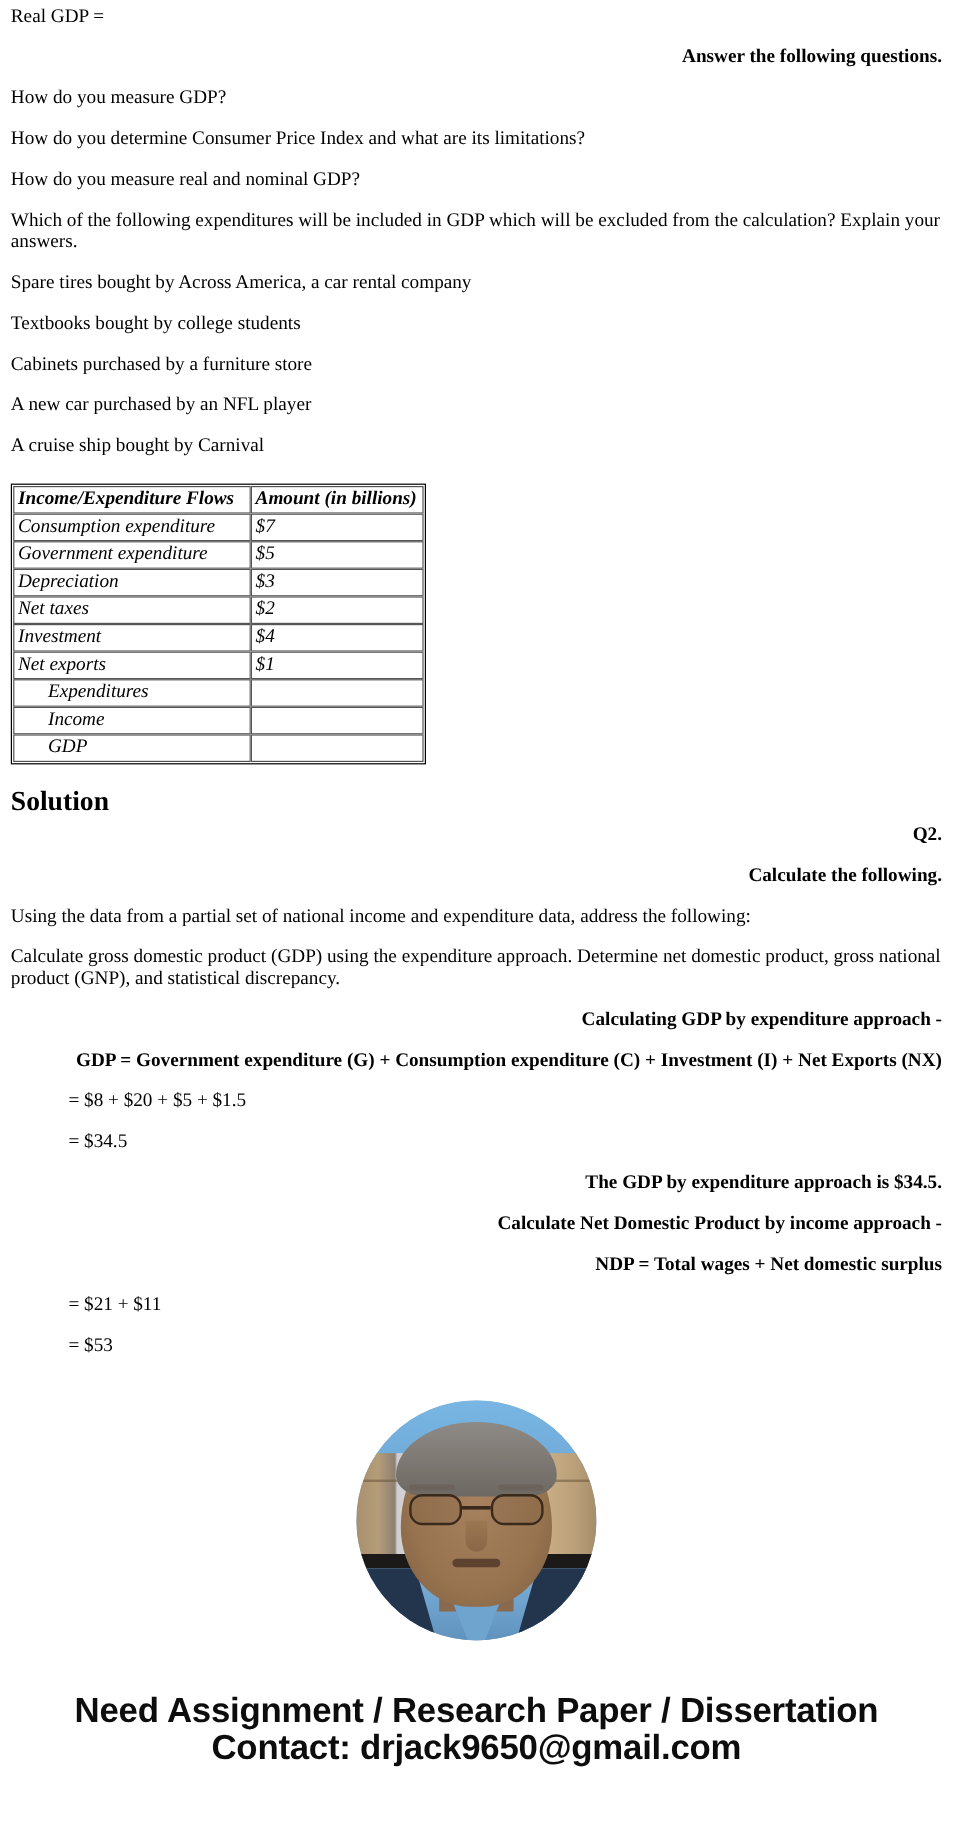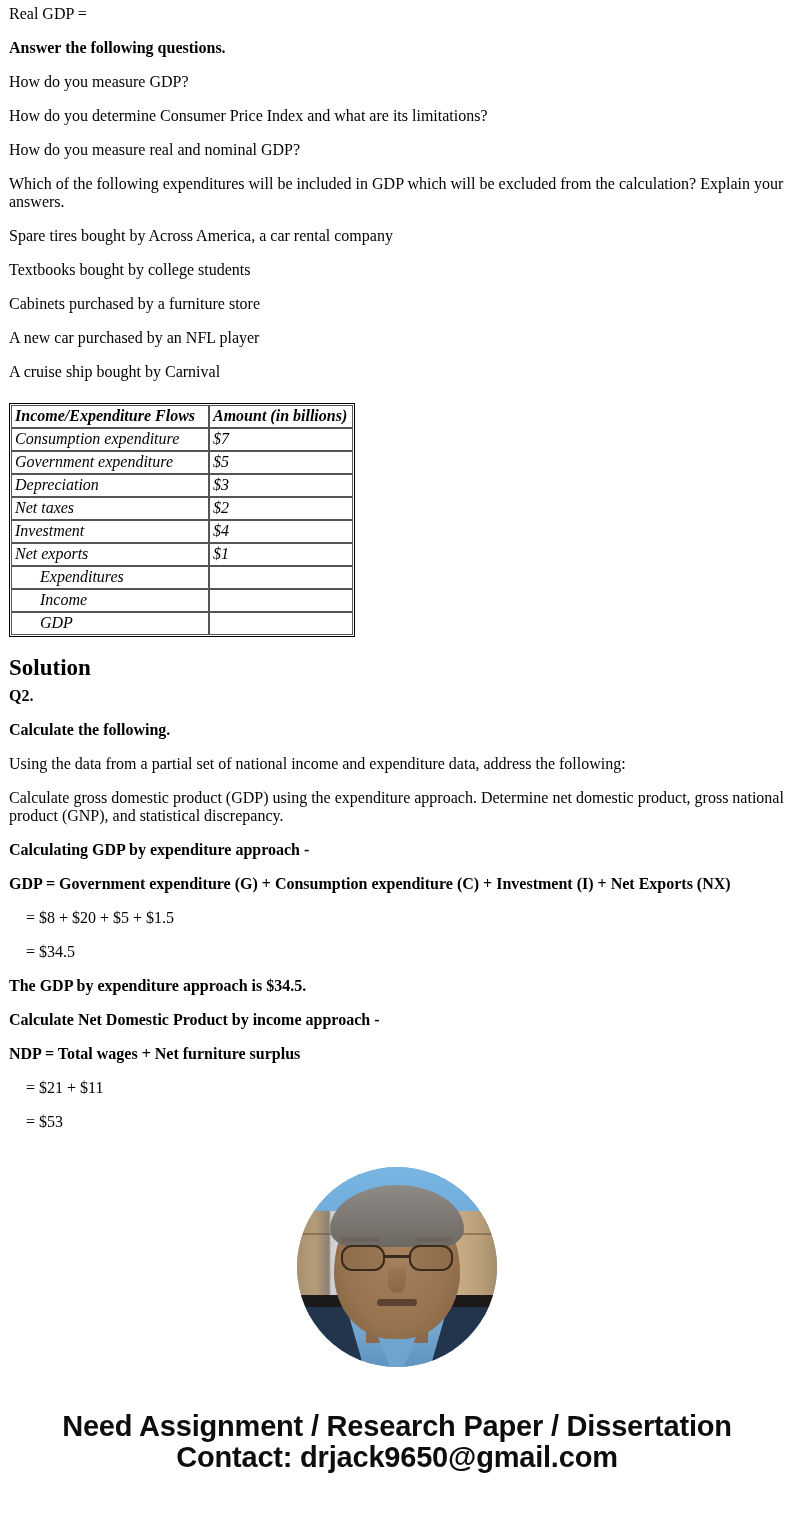--- a/index.html
+++ b/index.html
@@ -27,23 +27,24 @@
   
   p.para {
     font-size: 16px;
     line-height: 18px;
     margin: 0 0 16px 0;
     padding: 0;
     font-weight: normal;
   }
   p.para.bold {
     font-weight: bold;
+    text-align: right;
   }
   p.para.indent {
-    margin-left: 17px;
+    margin-left: 48px;
   }
   h3.heading {
     font-size: 23px;
     line-height: 22px;
     font-weight: bold;
     margin: 20px 0 8px 0;
     padding: 0;
   }
 
   
@@ -329,21 +330,21 @@
   <p class="para">Using the data from a partial set of national income and expenditure data, address the following:</p>
   <p class="para">Calculate gross domestic product (GDP) using the expenditure approach. Determine net domestic product, gross national product (GNP), and statistical discrepancy.</p>
 
   <p class="para bold">Calculating GDP by expenditure approach -</p>
   <p class="para bold">GDP = Government expenditure (G) + Consumption expenditure (C) + Investment (I) + Net Exports (NX)</p>
   <p class="para indent">= $8 + $20 + $5 + $1.5</p>
   <p class="para indent">= $34.5</p>
   <p class="para bold">The GDP by expenditure approach is $34.5.</p>
 
   <p class="para bold">Calculate Net Domestic Product by income approach -</p>
-  <p class="para bold">NDP = Total wages + Net furniture surplus</p>
+  <p class="para bold">NDP = Total wages + Net domestic surplus</p>
   <p class="para indent">= $21 + $11</p>
   <p class="para indent">= $53</p>
 
   <div class="avatar-wrap">
     <div class="avatar">
       <div class="av-sky"></div>
       <div class="av-wall"></div>
       <div class="av-wallline"></div>
       <div class="av-dark"></div>
       <div class="av-shirt"></div>

